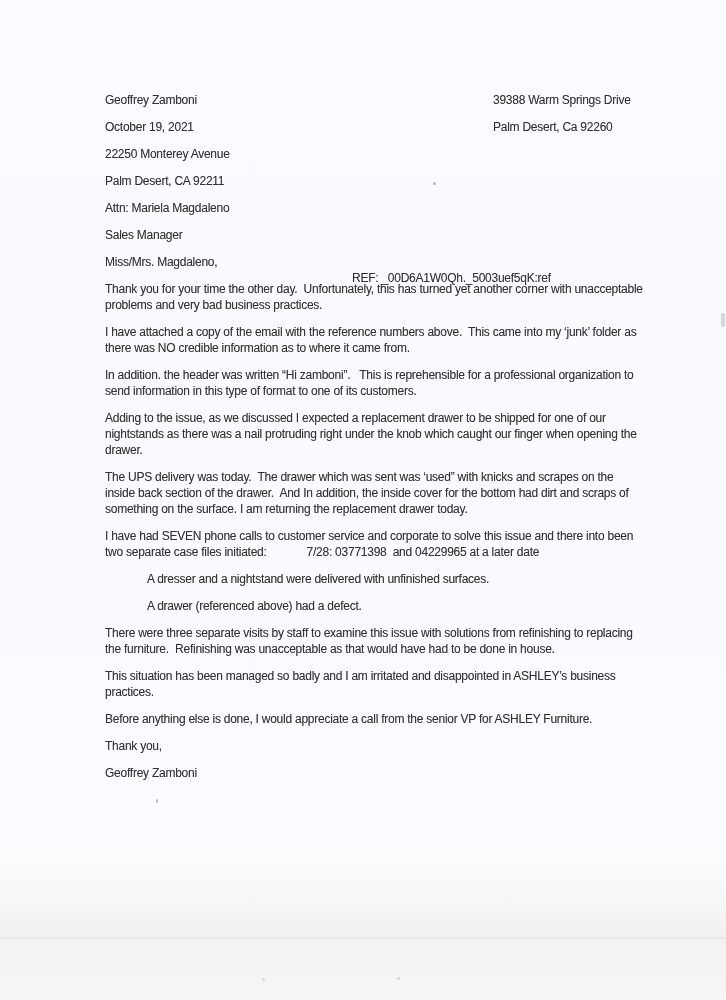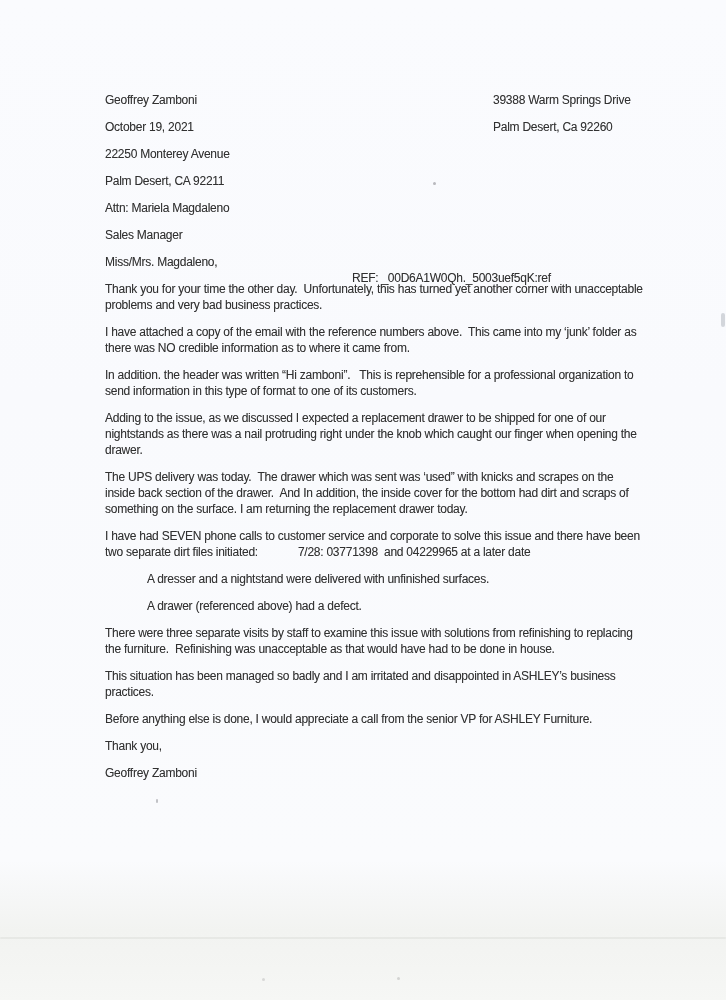--- a/index.html
+++ b/index.html
@@ -63,21 +63,21 @@
     <p>Sales Manager</p>
 
     <p class="salutation-line"><span>Miss/Mrs. Magdaleno,</span><span class="ref-code">REF: _00D6A1W0Qh._5003uef5qK:ref</span></p>
 
     <p>Thank you for your time the other day.  Unfortunately, this has turned yet another corner with unacceptable problems and very bad business practices.</p>
     <p>I have attached a copy of the email with the reference numbers above.  This came into my ‘junk’ folder as there was NO credible information as to where it came from.</p>
     <p>In addition. the header was written “Hi zamboni”.   This is reprehensible for a professional organization to send information in this type of format to one of its customers.</p>
     <p>Adding to the issue, as we discussed I expected a replacement drawer to be shipped for one of our nightstands as there was a nail protruding right under the knob which caught our finger when opening the drawer.</p>
     <p>The UPS delivery was today.  The drawer which was sent was ‘used” with knicks and scrapes on the inside back section of the drawer.  And In addition, the inside cover for the bottom had dirt and scraps of something on the surface. I am returning the replacement drawer today.</p>
 
-    <p><span>I have had SEVEN phone calls to customer service and corporate to solve this issue and there have been two separate dirt files initiated:</span><span class="case-numbers">7/28: 03771398  and 04229965 at a later date</span></p>
+    <p><span>I have had SEVEN phone calls to customer service and corporate to solve this issue and there into been two separate case files initiated:</span><span class="case-numbers">7/28: 03771398  and 04229965 at a later date</span></p>
 
     <p class="indent-item">A dresser and a nightstand were delivered with unfinished surfaces.</p>
     <p class="indent-item">A drawer (referenced above) had a defect.</p>
 
     <p>There were three separate visits by staff to examine this issue with solutions from refinishing to replacing the furniture.  Refinishing was unacceptable as that would have had to be done in house.</p>
     <p>This situation has been managed so badly and I am irritated and disappointed in ASHLEY’s business practices.</p>
     <p>Before anything else is done, I would appreciate a call from the senior VP for ASHLEY Furniture.</p>
 
     <p>Thank you,</p>
 

